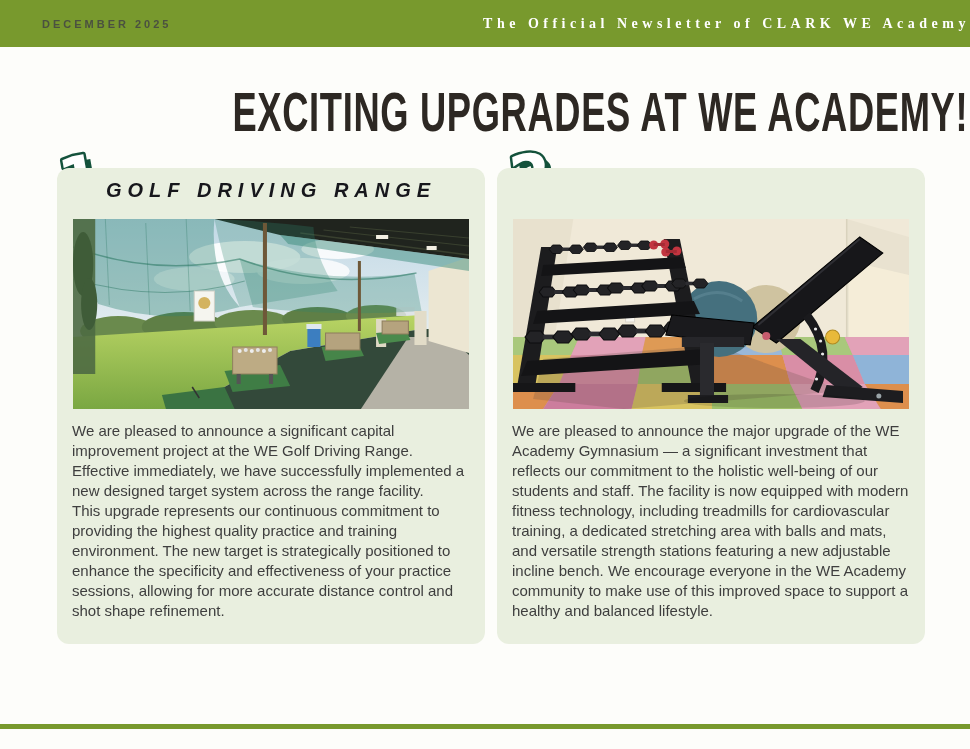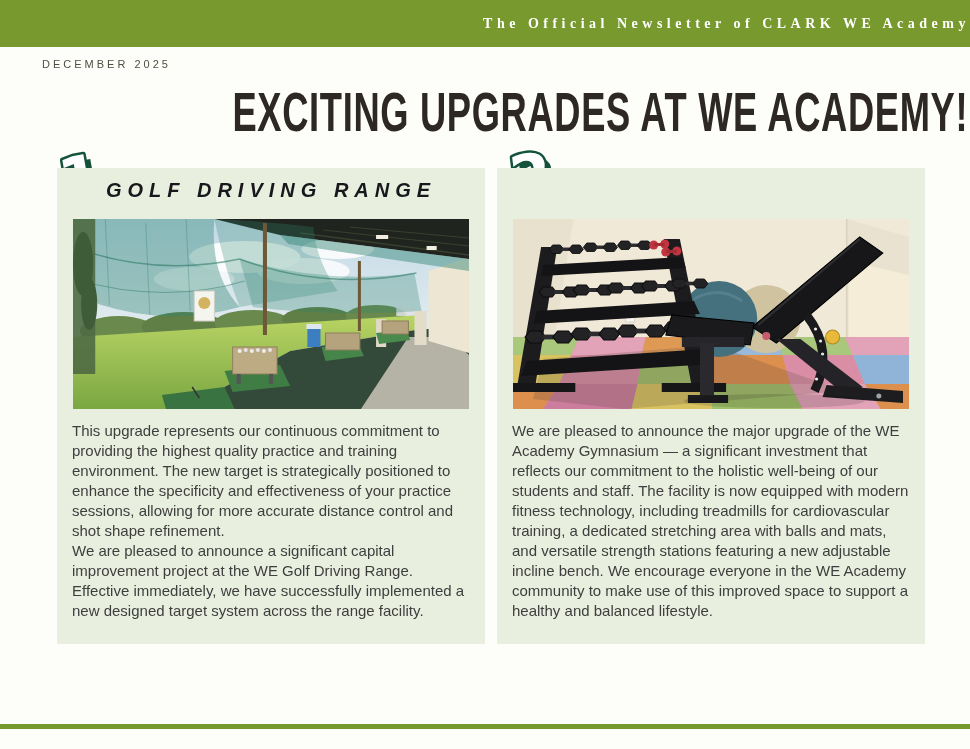--- a/index.html
+++ b/index.html
@@ -5,38 +5,38 @@
   html,body { margin:0; padding:0; background:#ffffff; }
   .page {
     position:relative; width:970px; height:749px; overflow:hidden;
     background:#fdfdfa; font-family:"Liberation Sans", sans-serif;
   }
 
   
   .topbar { position:absolute; left:0; top:0; width:970px; height:47px; background:#78992d; }
   .topbar-date {
     position:absolute; left:42px; top:50%; transform:translateY(-50%);
-    font-size:11px; font-weight:normal; letter-spacing:3px; color:#4b5140;margin-top:40px;
+    font-size:11px; font-weight:bold; letter-spacing:3px; color:#4b5140;
   }
   .topbar-title {
     position:absolute; left:0; right:0; top:50%; transform:translateY(-50%);
     text-align:right; font-family:"Liberation Serif", serif;
     font-size:14px; font-weight:bold; letter-spacing:4.5px; color:#ffffff;
   }
 
   
   .headline-wrap { position:absolute; left:0; top:80px; width:970px; text-align:center;margin-left:43px; }
   .headline {
     display:inline-block; white-space:nowrap;
     font-size:55px; font-weight:bold; letter-spacing:1px; color:#2d2823;
     transform:scaleX(0.66); transform-origin:50% 50%;
   }
 
   
-  .panel { position:absolute; top:168px; width:428px; height:476px; background:#e9efdf; }
+  .panel { position:absolute; top:168px; width:428px; height:476px; background:#e9efdf;border-radius:12px; }
   .panel-left  { left:57px; }
   .panel-right { left:497px; }
   .panel-heading {
     position:absolute; top:11px; left:0; width:100%; text-align:center;
     font-style:italic; font-weight:bold; font-size:20px; letter-spacing:6px; color:#17171c;
   }
   .photo { position:absolute; top:51px; left:16px; width:396px; height:190px; }
   .photo svg { display:block; width:100%; height:100%; }
   .panel-text {
     position:absolute; top:253px; left:15px; width:398px;
@@ -166,22 +166,22 @@
         <circle cx="189" cy="132" r="2" fill="#eeeeee"></circle>
           <circle cx="195" cy="131" r="2" fill="#e4e4e4"></circle>
         <rect x="162" y="155" width="4" height="10" fill="#555555"></rect>
         <rect x="194" y="155" width="4" height="10" fill="#555555"></rect>
         <polygon points="88,176 150,168 160,190 92,190" fill="#3a7342"></polygon>
         <line x1="118" y1="168" x2="125" y2="179" stroke="#333333" stroke-width="1.5"></line>
       </svg>
     </div>
 
     <div class="panel-text">
+      <p>We are pleased to announce a significant capital improvement project at the WE Golf Driving Range. Effective immediately, we have successfully implemented a new designed target system across the range facility.</p>
       <p>This upgrade represents our continuous commitment to providing the highest quality practice and training environment. The new target is strategically positioned to enhance the specificity and effectiveness of your practice sessions, allowing for more accurate distance control and shot shape refinement.</p>
-      <p>We are pleased to announce a significant capital improvement project at the WE Golf Driving Range. Effective immediately, we have successfully implemented a new designed target system across the range facility.</p>
     </div>
   </div>
 
   <div class="panel panel-right">
 
     <div class="photo" role="img" aria-label="Gym corner with a black three-tier dumbbell rack, red dumbbells, an adjustable incline bench with yellow knob, exercise balls and colorful foam mat flooring">
       <svg viewBox="0 0 394 190" preserveAspectRatio="none">
         <defs>
           <g id="db">
             <polygon points="0,5 4,0 13,0 17,5 13,10 4,10" fill="#232326" stroke="#0d0d0f"></polygon>

